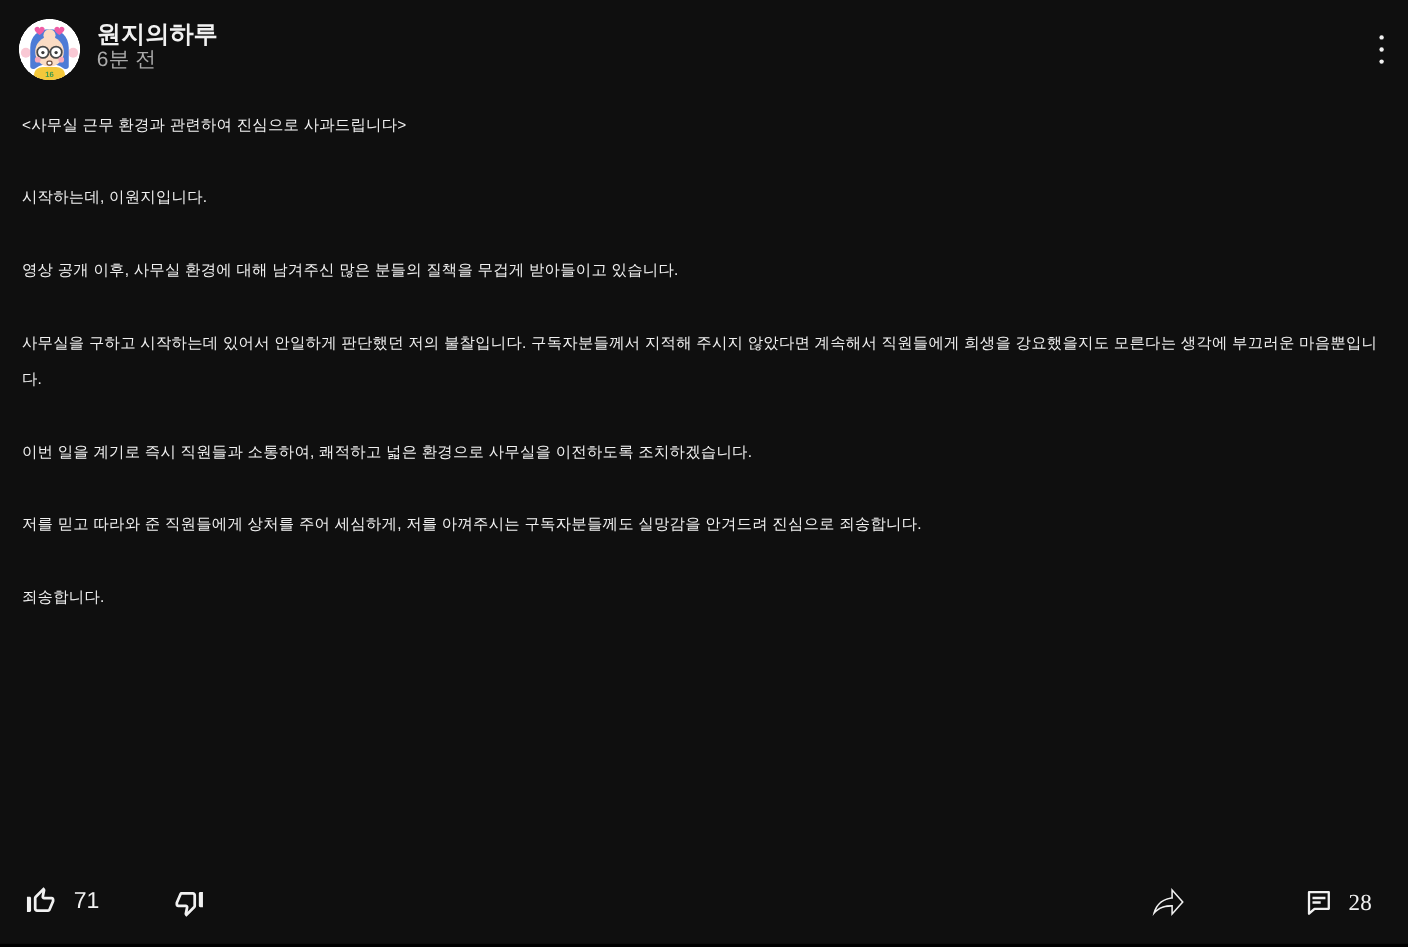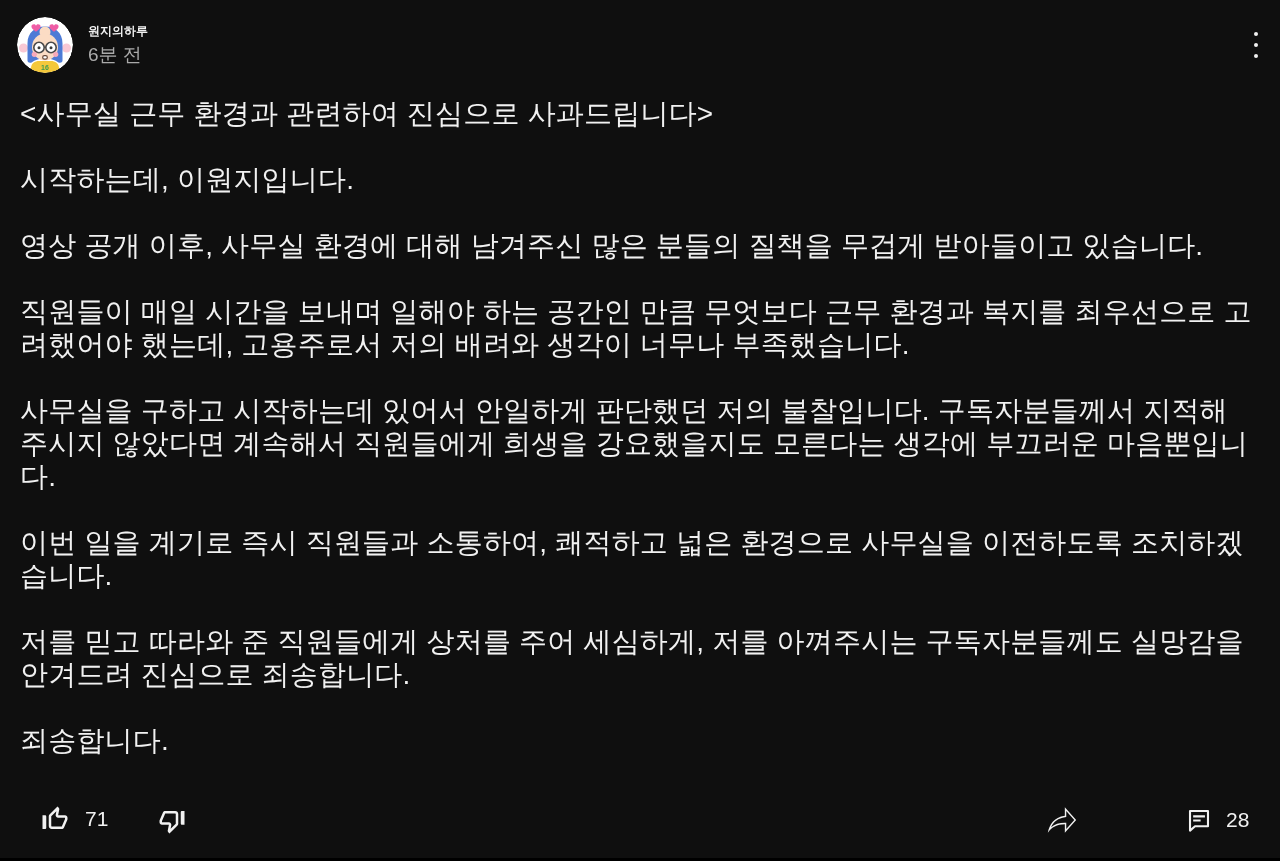--- a/index.html
+++ b/index.html
@@ -15,54 +15,54 @@
 
   
   .avatar {
     position: absolute; left: 17px; top: 17px;
     width: 56px; height: 56px; border-radius: 50%;
     overflow: hidden; cursor: pointer;
   }
   .avatar svg { display: block; width: 56px; height: 56px; }
   .channel-name {
     position: absolute; left: 88px; top: 21px;
-    font-size: 12px; font-weight: 700; color: #f1f1f1;
+    font-size: 22px; font-weight: 700; color: #f1f1f1;
     cursor: pointer; line-height: 20px;
   }
   .timestamp {
     position: absolute; left: 88px; top: 46px;
     font-size: 19px; color: #aaaaaa; cursor: pointer; line-height: 18px;
   }
   .kebab {
     position: absolute; left: 1242px; top: 26px;
     width: 28px; height: 38px;
     display: flex; flex-direction: column; align-items: center; justify-content: center;
     gap: 6.5px; cursor: pointer;
   }
   .kebab .dot { width: 4.5px; height: 4.5px; border-radius: 50%; background: #f1f1f1; }
 
   
   .post-body {
     position: absolute; left: 20px; right: 20px; top: 97px;
-    font-size: 28px; line-height: 33px; color: #f1f1f1;
+    font-size: 14px; line-height: 33px; color: #f1f1f1;
     letter-spacing: 0.2px;
   }
   .post-body .para { margin: 0 0 33px 0; }
 
   
   .actions { position: absolute; left: 0; right: 0; top: 796px; height: 48px; }
   .action-btn { position: absolute; display: flex; align-items: center; cursor: pointer; color: #f1f1f1; }
   .action-count { font-size: 21px; color: #f1f1f1; line-height: 30px; }
-  .like-btn    { left: 40px;   top: 8px; }
+  .like-btn    { left: 22px;   top: 8px; }
   .like-btn .action-count { margin-left: 15px; }
   .dislike-btn { left: 157px;  top: 10px; }
   .dislike-btn svg { transform: rotate(180deg); }
   .share-btn   { left: 1045px; top: 7px; }
   .comment-btn { left: 1185px; top: 9px; }
-  .comment-btn .action-count { margin-left: 13px; }
+  .comment-btn .action-count { margin-left: 13px; font-family: Liberation Serif, serif; }
   .icon-30 { width: 30px; height: 30px; }
   .icon-34 { width: 34px; height: 34px; }
   .icon-28 { width: 28px; height: 28px; }
 
   .bottom-strip {
     position: absolute; left: 0; right: 0; bottom: 0; height: 3px;
     background: #000000;
   }
 </style>
 </head>
@@ -106,21 +106,20 @@
   <div class="kebab">
     <div class="dot"></div>
     <div class="dot"></div>
     <div class="dot"></div>
   </div>
 
   <div class="post-body">
       <div class="para">&lt;사무실 근무 환경과 관련하여 진심으로 사과드립니다&gt;</div>
       <div class="para">시작하는데, 이원지입니다.</div>
       <div class="para">영상 공개 이후, 사무실 환경에 대해 남겨주신 많은 분들의 질책을 무겁게 받아들이고 있습니다.</div>
-      <div class="para">직원들이 매일 시간을 보내며 일해야 하는 공간인 만큼 무엇보다 근무 환경과 복지를 최우선으로 고려했어야 했는데, 고용주로서 저의 배려와 생각이 너무나 부족했습니다.</div>
       <div class="para">사무실을 구하고 시작하는데 있어서 안일하게 판단했던 저의 불찰입니다. 구독자분들께서 지적해 주시지 않았다면 계속해서 직원들에게 희생을 강요했을지도 모른다는 생각에 부끄러운 마음뿐입니다.</div>
       <div class="para">이번 일을 계기로 즉시 직원들과 소통하여, 쾌적하고 넓은 환경으로 사무실을 이전하도록 조치하겠습니다.</div>
       <div class="para">저를 믿고 따라와 준 직원들에게 상처를 주어 세심하게, 저를 아껴주시는 구독자분들께도 실망감을 안겨드려 진심으로 죄송합니다.</div>
       <div class="para">죄송합니다.</div>
     </div>
 
   <div class="actions">
 
     <div class="action-btn like-btn">
       <svg class="icon-30" viewBox="0 0 24 24">

